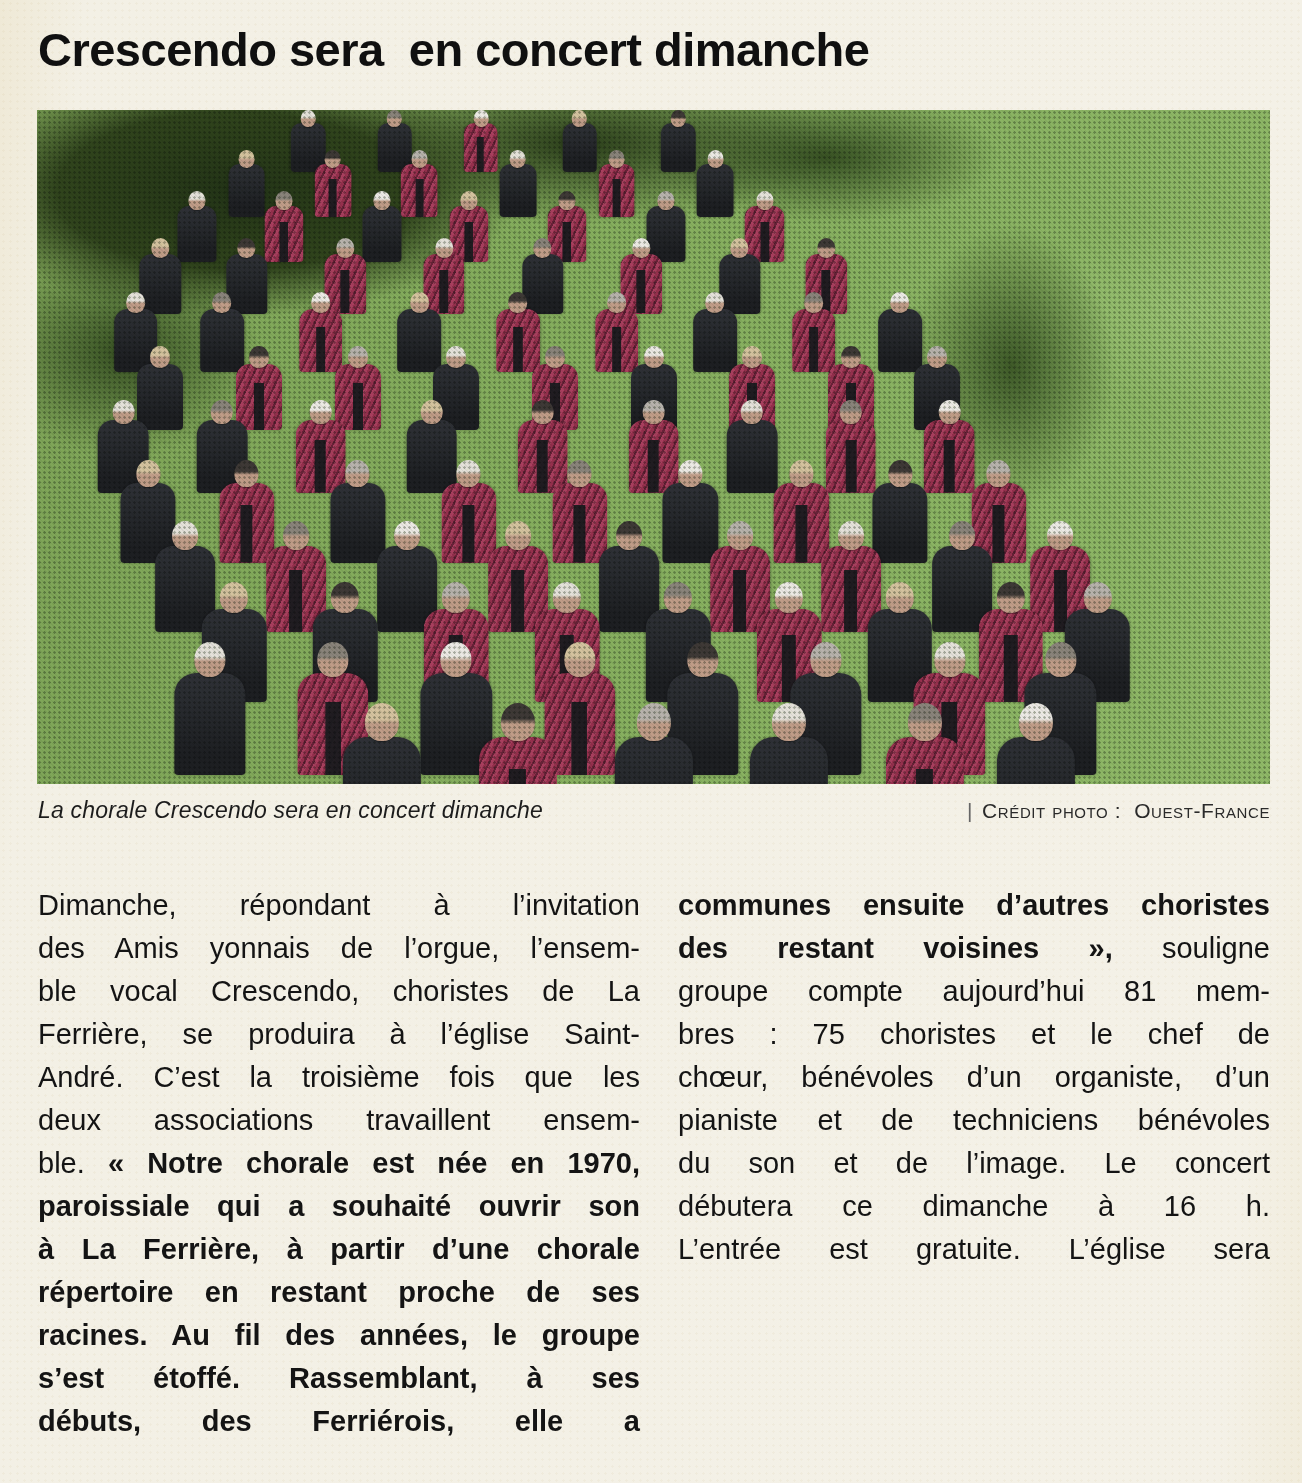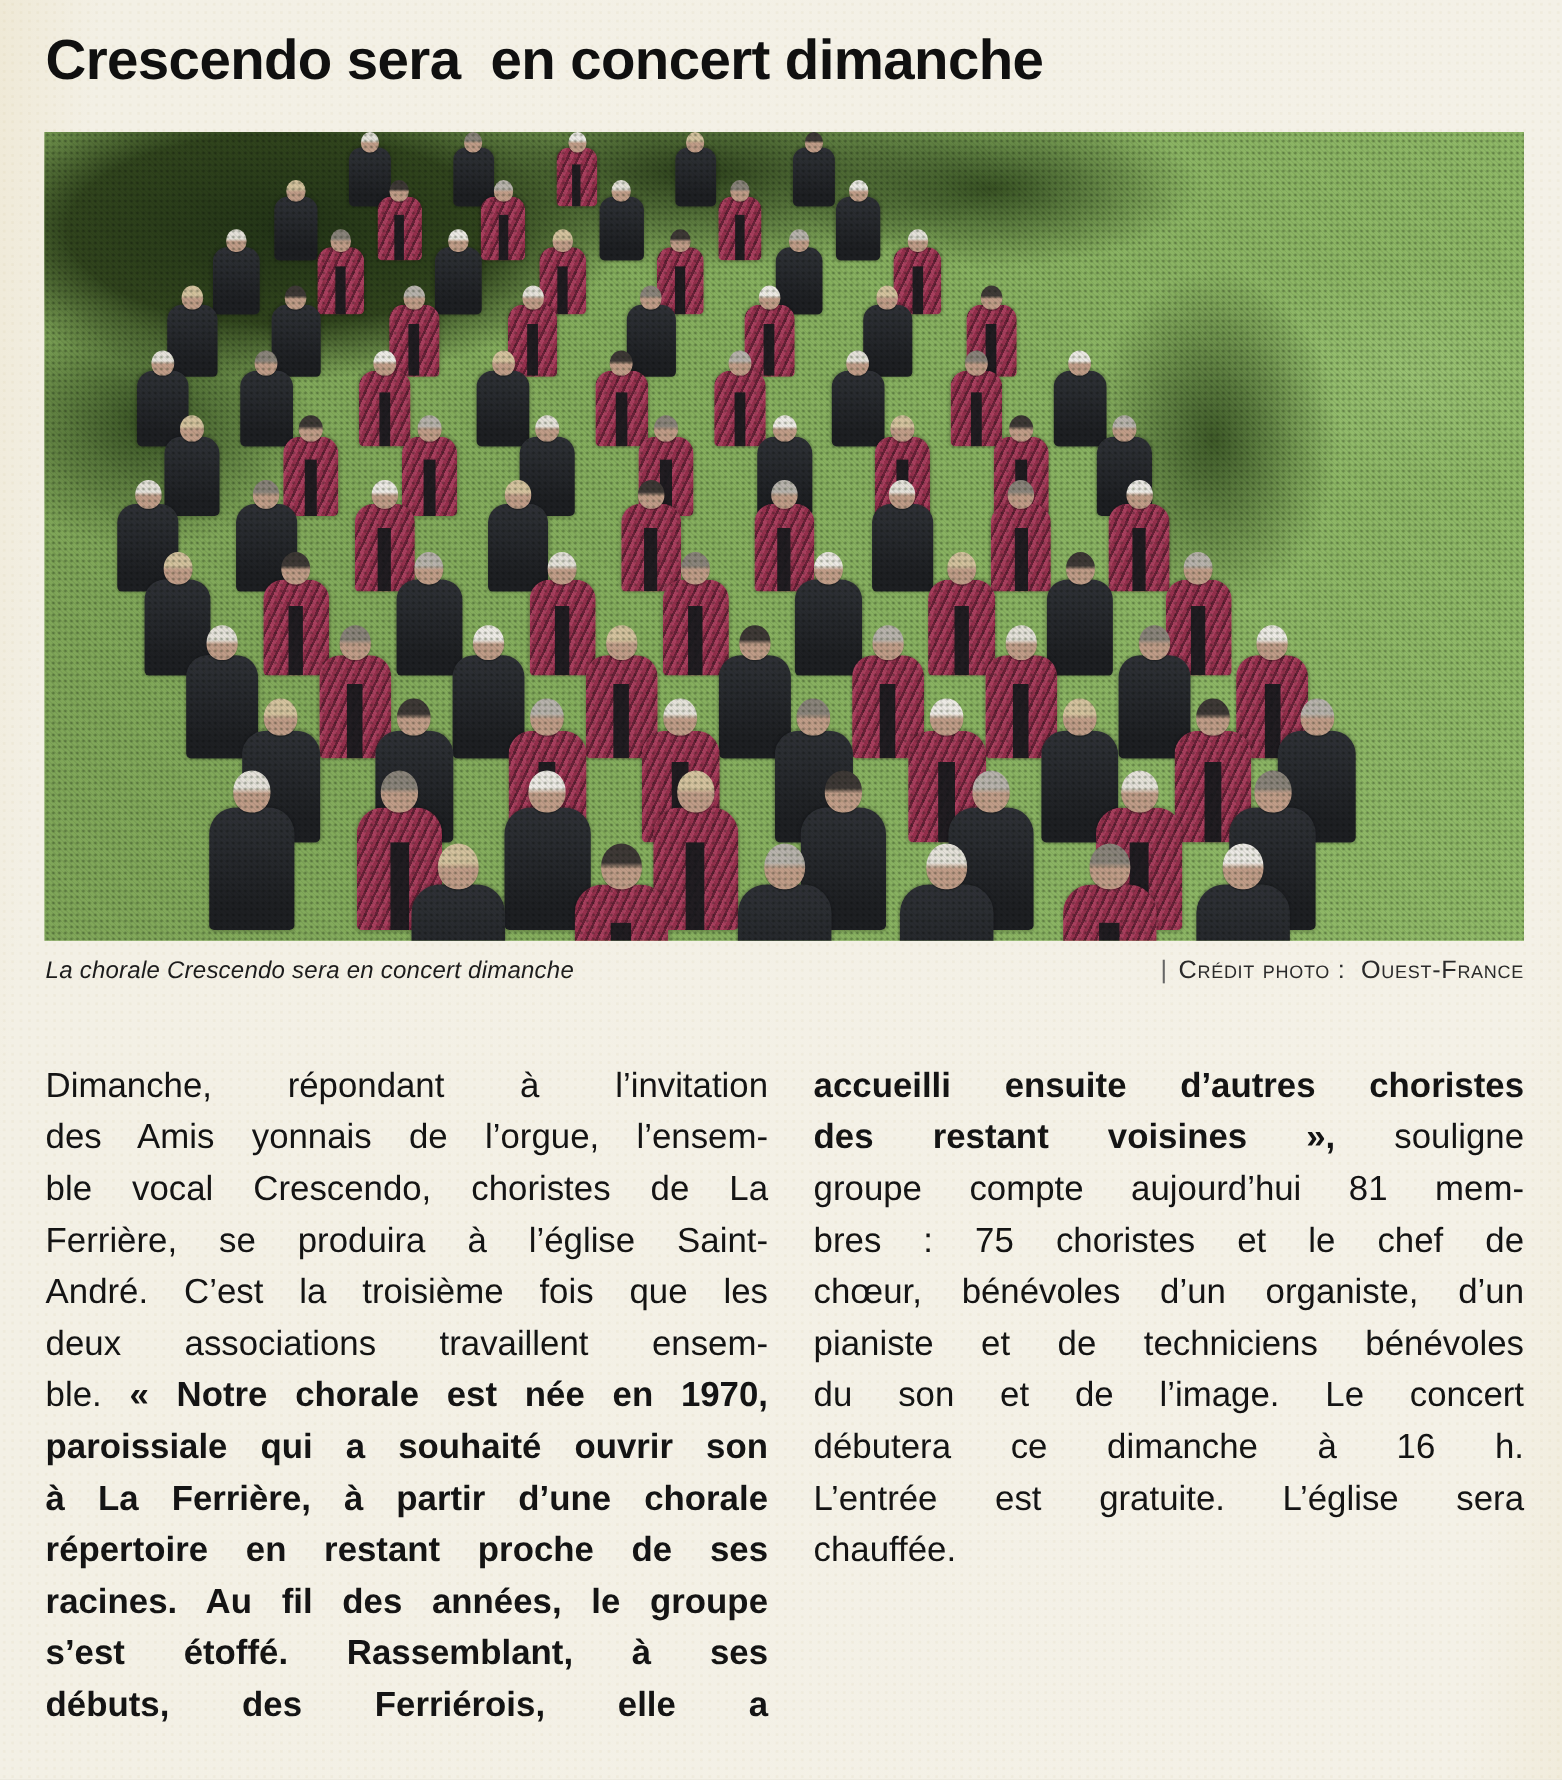--- a/index.html
+++ b/index.html
@@ -57,21 +57,21 @@
     background:
       linear-gradient(180deg, rgba(22,24,28,.95), rgba(22,24,28,.95)) 50% 100%/22% 72% no-repeat,
       repeating-linear-gradient(115deg, #a02a4c 0 3px, #6f1d36 3px 5px, #b53a5e 5px 8px);
   }
 
   
   .caption-row {
     position:absolute; left:38px; top:797px; width:1232px;
     display:flex; justify-content:space-between; align-items:baseline;
   }
-  .caption { font-style:italic; font-size:20px; color:#1c1c1c; letter-spacing:.2px; }
+  .caption { font-style:italic; font-size:23px; color:#1c1c1c; letter-spacing:.2px; }
   .credit  { font-size:21px; color:#2a2a2a; font-variant:small-caps; letter-spacing:.6px; white-space:nowrap; }
   .credit .bar { color:#666; font-style:normal; margin-right:9px; font-weight:300; }
 
   
   .col { position:absolute; top:884px; font-size:29px; line-height:43px; color:#141414; }
   .col-1 { left:38px;  width:602px; }
   .col-2 { left:678px; width:592px; }
   .line { height:43px; text-align:left; }
   .line.just { text-align:justify; text-align-last:justify; -moz-text-align-last:justify; }
   .line.gap  { margin-top:47px; }
@@ -477,25 +477,24 @@
       <div class="line just"><span>deux associations travaillent ensem-</span></div>
       <div class="line just"><span>ble. </span><span class="b">« Notre chorale est née en 1970,</span></div>
       <div class="line just"><span class="b">paroissiale qui a souhaité ouvrir son</span></div>
       <div class="line just"><span class="b">à La Ferrière, à partir d’une chorale</span></div>
       <div class="line just"><span class="b">répertoire en restant proche de ses</span></div>
       <div class="line just"><span class="b">racines. Au fil des années, le groupe</span></div>
       <div class="line just"><span class="b">s’est étoffé. Rassemblant, à ses</span></div>
       <div class="line just"><span class="b">débuts, des Ferriérois, elle a</span></div>
     </div>
   <div class="col col-2">
-      <div class="line just"><span class="b">accueilli ensuite d’autres choristes</span></div>
+      <div class="line just"><span class="b">communes ensuite d’autres choristes</span></div>
       <div class="line just"><span class="b">des restant voisines »,</span><span> souligne</span></div>
       <div class="line just"><span>groupe compte aujourd’hui 81 mem-</span></div>
       <div class="line just"><span>bres : 75 choristes et le chef de</span></div>
       <div class="line just"><span>chœur, bénévoles d’un organiste, d’un</span></div>
       <div class="line just"><span>pianiste et de techniciens bénévoles</span></div>
       <div class="line just"><span>du son et de l’image. Le concert</span></div>
       <div class="line just"><span>débutera ce dimanche à 16&nbsp;h.</span></div>
       <div class="line just"><span>L’entrée est gratuite. L’église sera</span></div>
-      <div class="line"><span>chauffée.</span></div>
     </div>
 
 </div>
 
 </body></html>

